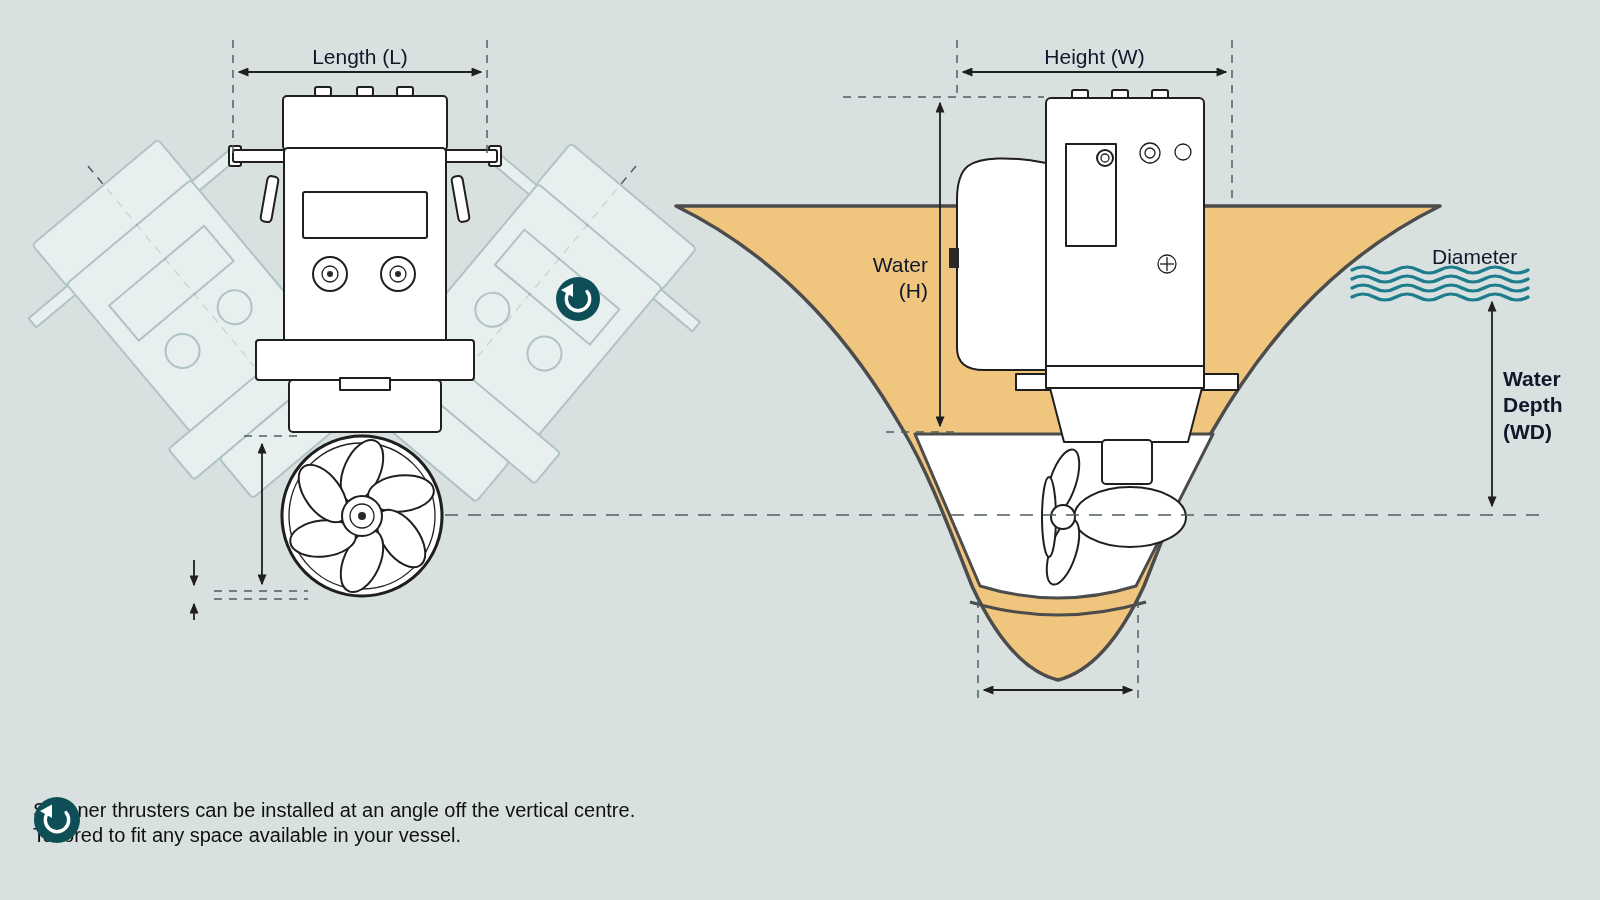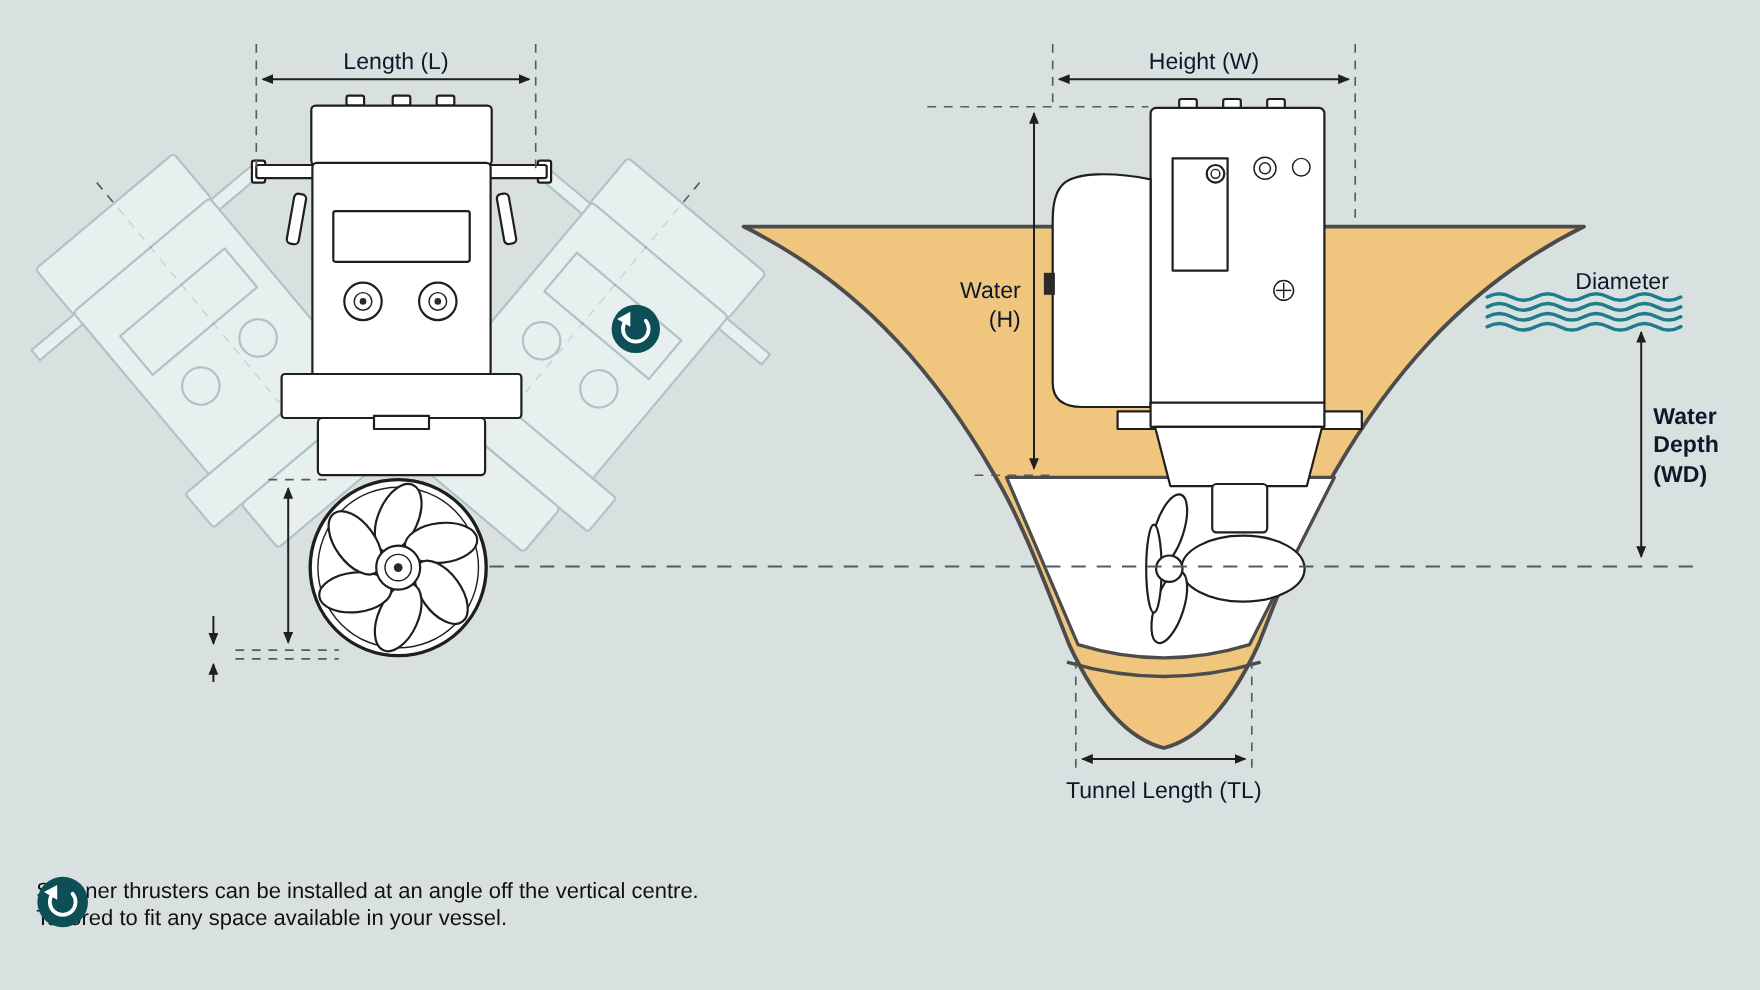--- a/index.html
+++ b/index.html
@@ -223,21 +223,20 @@
 
   <div class="label right" style="left:808px;top:252px;width:120px;">Water
 (H)</div>
 
   <div class="label" style="left:1432px;top:244px;width:140px;">Diameter</div>
 
   <div class="label" style="left:1503px;top:366px;width:97px;font-weight:bold;">Water
 Depth
 (WD)</div>
 
-  <div class="label center" style="left:930px;top:706px;width:256px;">Tunnel Length (TL)</div>
 
   <div class="footer-row">
     <svg width="48" height="48" viewBox="-24 -24 48 48">
       <circle class="icn" r="23"></circle>
       <path class="icnStroke" d="M 9 -7.5 A 11.7 11.7 0 1 1 -9 -7.5"></path>
       <polygon fill="#ffffff" points="-17,-9 -5,-15.5 -5,-2"></polygon>
     </svg>
     <div class="footer-note">Sleipner thrusters can be installed at an angle off the vertical centre.
 Tailored to fit any space available in your vessel.</div>
   </div>

